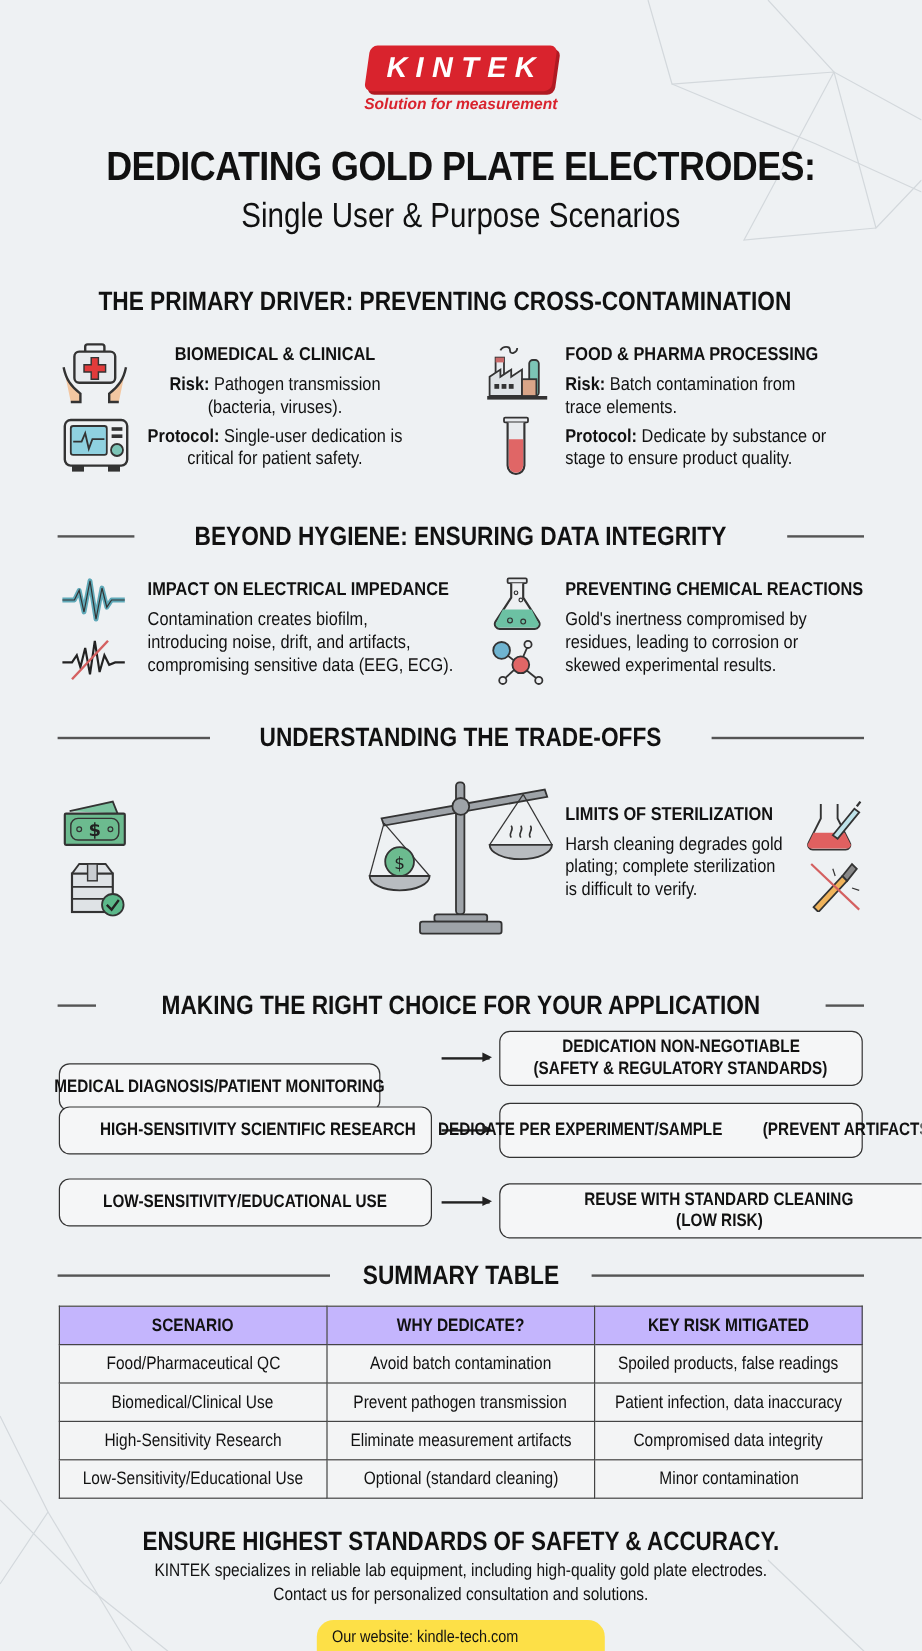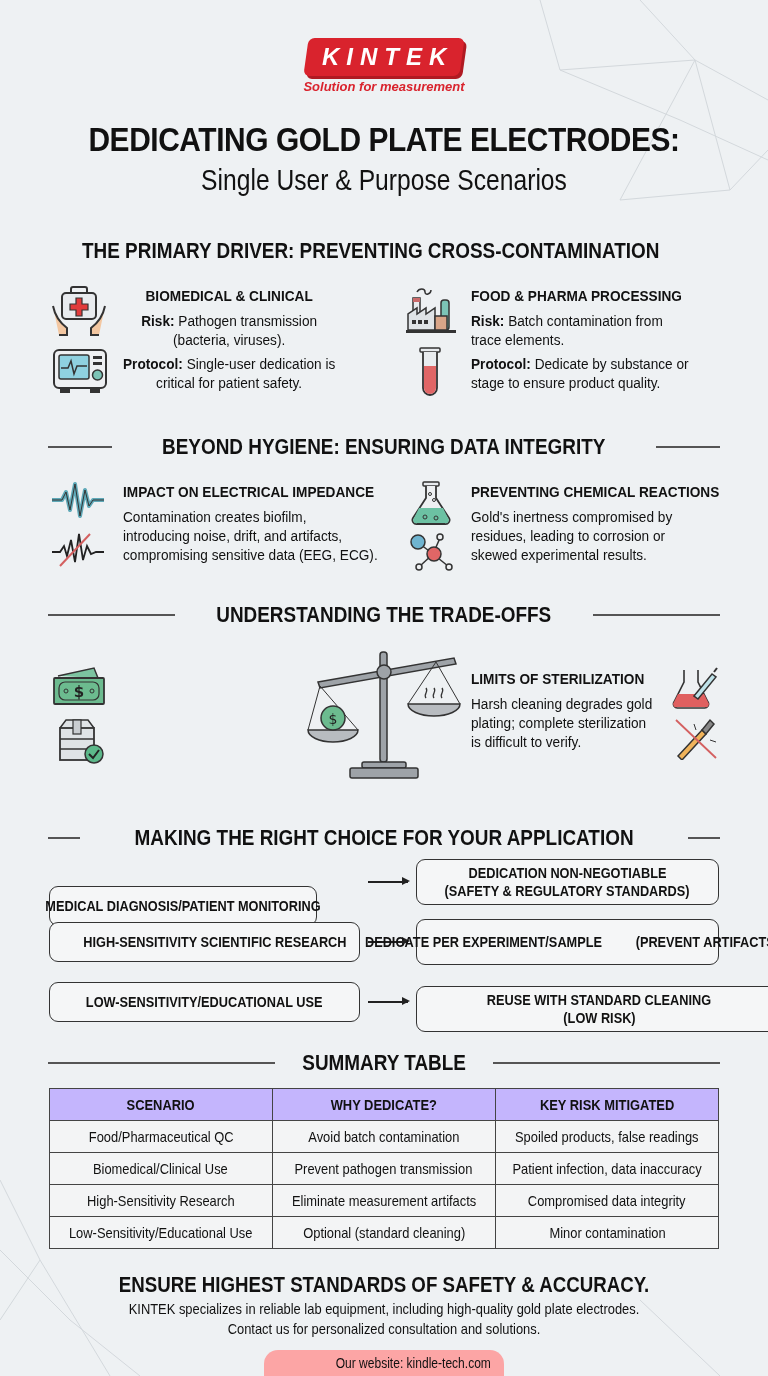--- a/index.html
+++ b/index.html
@@ -54,21 +54,21 @@
   
   table.summary { position: absolute; left: 49px; top: 1088px; width: 670px; border-collapse: collapse; background: #f3f4f5; }
   table.summary th, table.summary td { border: 1.5px solid #444; text-align: center; height: 32px; font-size: 15px; }
   table.summary th { background: #c4b5fd; font-weight: bold; }
   table.summary .cell { display: inline-block; transform: scaleX(0.86); white-space: nowrap; }
 
   .cta-title { position: absolute; top: 1272px; width: 768px; text-align: center; font-weight: bold; font-size: 22px; transform: scaleX(0.85); }
   .cta-line { position: absolute; width: 768px; text-align: center; font-size: 15px; transform: scaleX(0.86); }
   .website {
     position: absolute; left: 264px; top: 1350px; width: 240px; height: 26px;
-    background: #fca5a5; border-radius: 14px 14px 0 0; text-align: right; line-height: 26px;
+    background: #fde047; border-radius: 14px 14px 0 0; text-align: left; line-height: 26px;
     font-size: 14px;
   }
   .website span { display: inline-block; transform: scaleX(0.86); }
 </style>
 </head>
 <body>
 
 <svg class="bg-lines" viewBox="0 0 768 1376">
   <g stroke="#d3d8dc" stroke-width="1" fill="none">
     <polyline points="540,0 560,70 695,60 768,100"></polyline>

